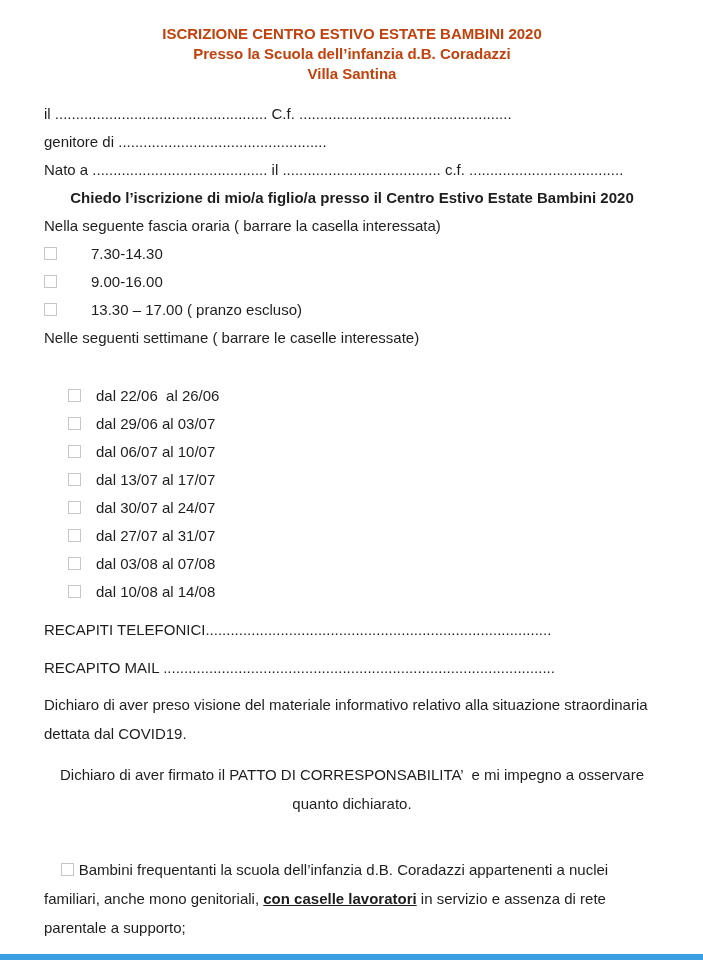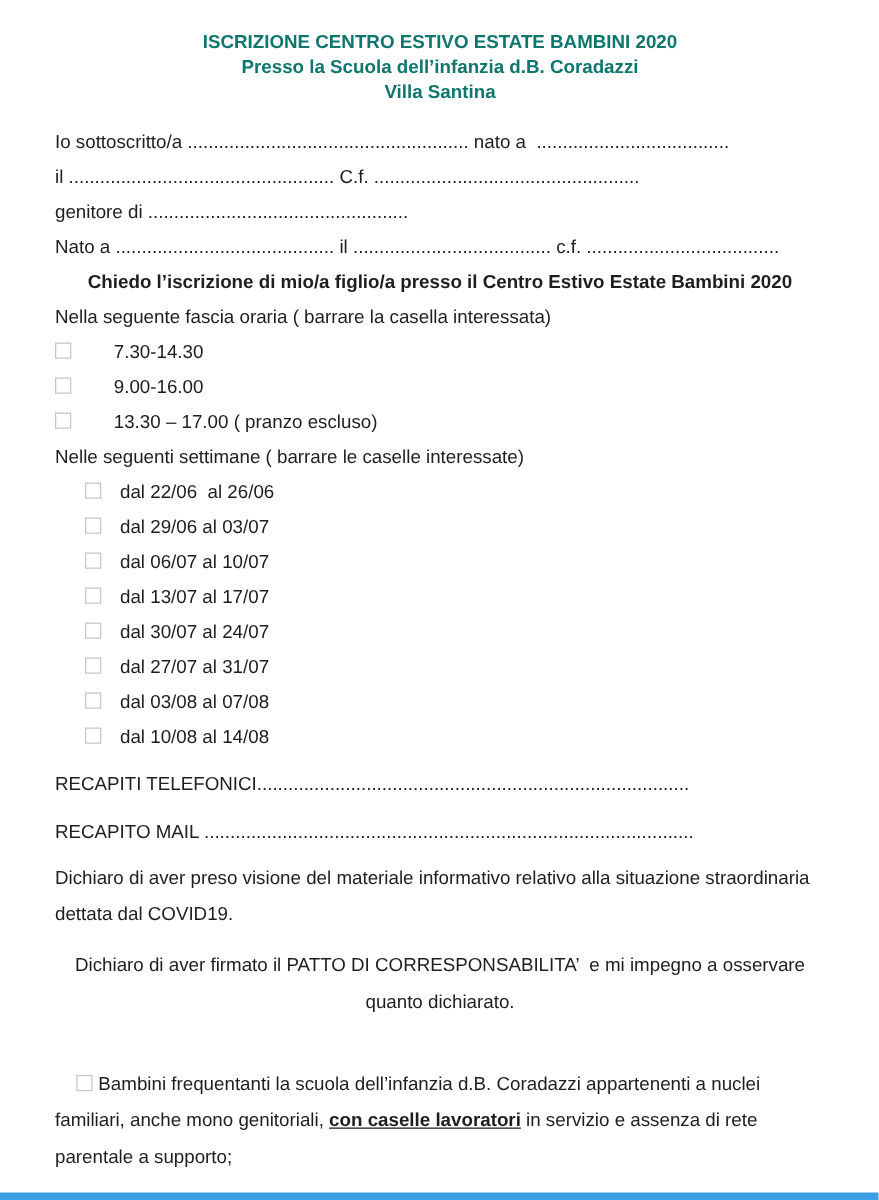--- a/index.html
+++ b/index.html
@@ -5,37 +5,37 @@
   html,body{margin:0;padding:0;}
   body{
     width:703px;height:960px;
     background:#ffffff;
     font-family:"Liberation Sans",sans-serif;
     color:#1e1e1e;
     position:relative;
     overflow:hidden;
   }
   .page{padding:24px 43px 0 44px;font-size:15px;}
-  .header{text-align:center;font-weight:bold;color:#0f766e;margin-bottom:16px;}
+  .header{text-align:center;font-weight:bold;color:#c2410c;margin-bottom:16px;}
   .header .hline{line-height:20px;}
   .intro .line{line-height:28px;white-space:pre;overflow:hidden;}
   .request-title{text-align:center;font-weight:bold;line-height:28px;}
   .para{line-height:28px;white-space:pre-wrap;}
   .checkbox{
     display:inline-block;width:11px;height:11px;
     border:1px solid #c6c6c6;background:#fff;
     vertical-align:-1px;
   }
   .slot{line-height:28px;}
   .slot .checkbox{margin-right:6px;}
   .slot-label{white-space:pre;margin-left:28px;}
   .week{padding-left:24px;line-height:28px;}
   .week .checkbox{margin-right:15px;}
   .week-label{white-space:pre;}
-  .weeks-list{margin-bottom:10px;}
+  .weeks-list{margin-bottom:10px;margin-top:30px;}
   .contact-line{line-height:28px;margin-top:10px;white-space:pre;overflow:hidden;}
   .block{width:616px;line-height:29px;white-space:pre-wrap;}
   .covid{margin-top:8px;}
   .agreement{margin-top:12px;text-align:center;}
   .categories-heading{margin-top:8px;font-weight:bold;line-height:29px;}
   .category-item{margin-top:8px;}
   .category-item .checkbox{margin-right:5px;}
   .emphasis{font-weight:bold;text-decoration:underline;}
   .footer-bar{position:absolute;left:0;bottom:0;width:703px;height:6px;background:#3b9fe3;}
 </style>
@@ -44,21 +44,20 @@
 
 <div class="page">
 
   <div class="header">
     <div class="hline">ISCRIZIONE CENTRO ESTIVO ESTATE BAMBINI 2020</div>
     <div class="hline">Presso la Scuola dell’infanzia d.B. Coradazzi</div>
     <div class="hline">Villa Santina</div>
   </div>
 
   <div class="intro">
-    <div class="line">Io sottoscritto/a ...................................................... nato a  .....................................</div>
     <div class="line">il ................................................... C.f. ...................................................</div>
     <div class="line">genitore di ..................................................</div>
     <div class="line">Nato a .......................................... il ...................................... c.f. .....................................</div>
   </div>
 
   <div class="request-title">Chiedo l’iscrizione di mio/a figlio/a presso il Centro Estivo Estate Bambini 2020</div>
 
   <div class="para">Nella seguente fascia oraria ( barrare la casella interessata)</div>
 
   <div class="slots">

